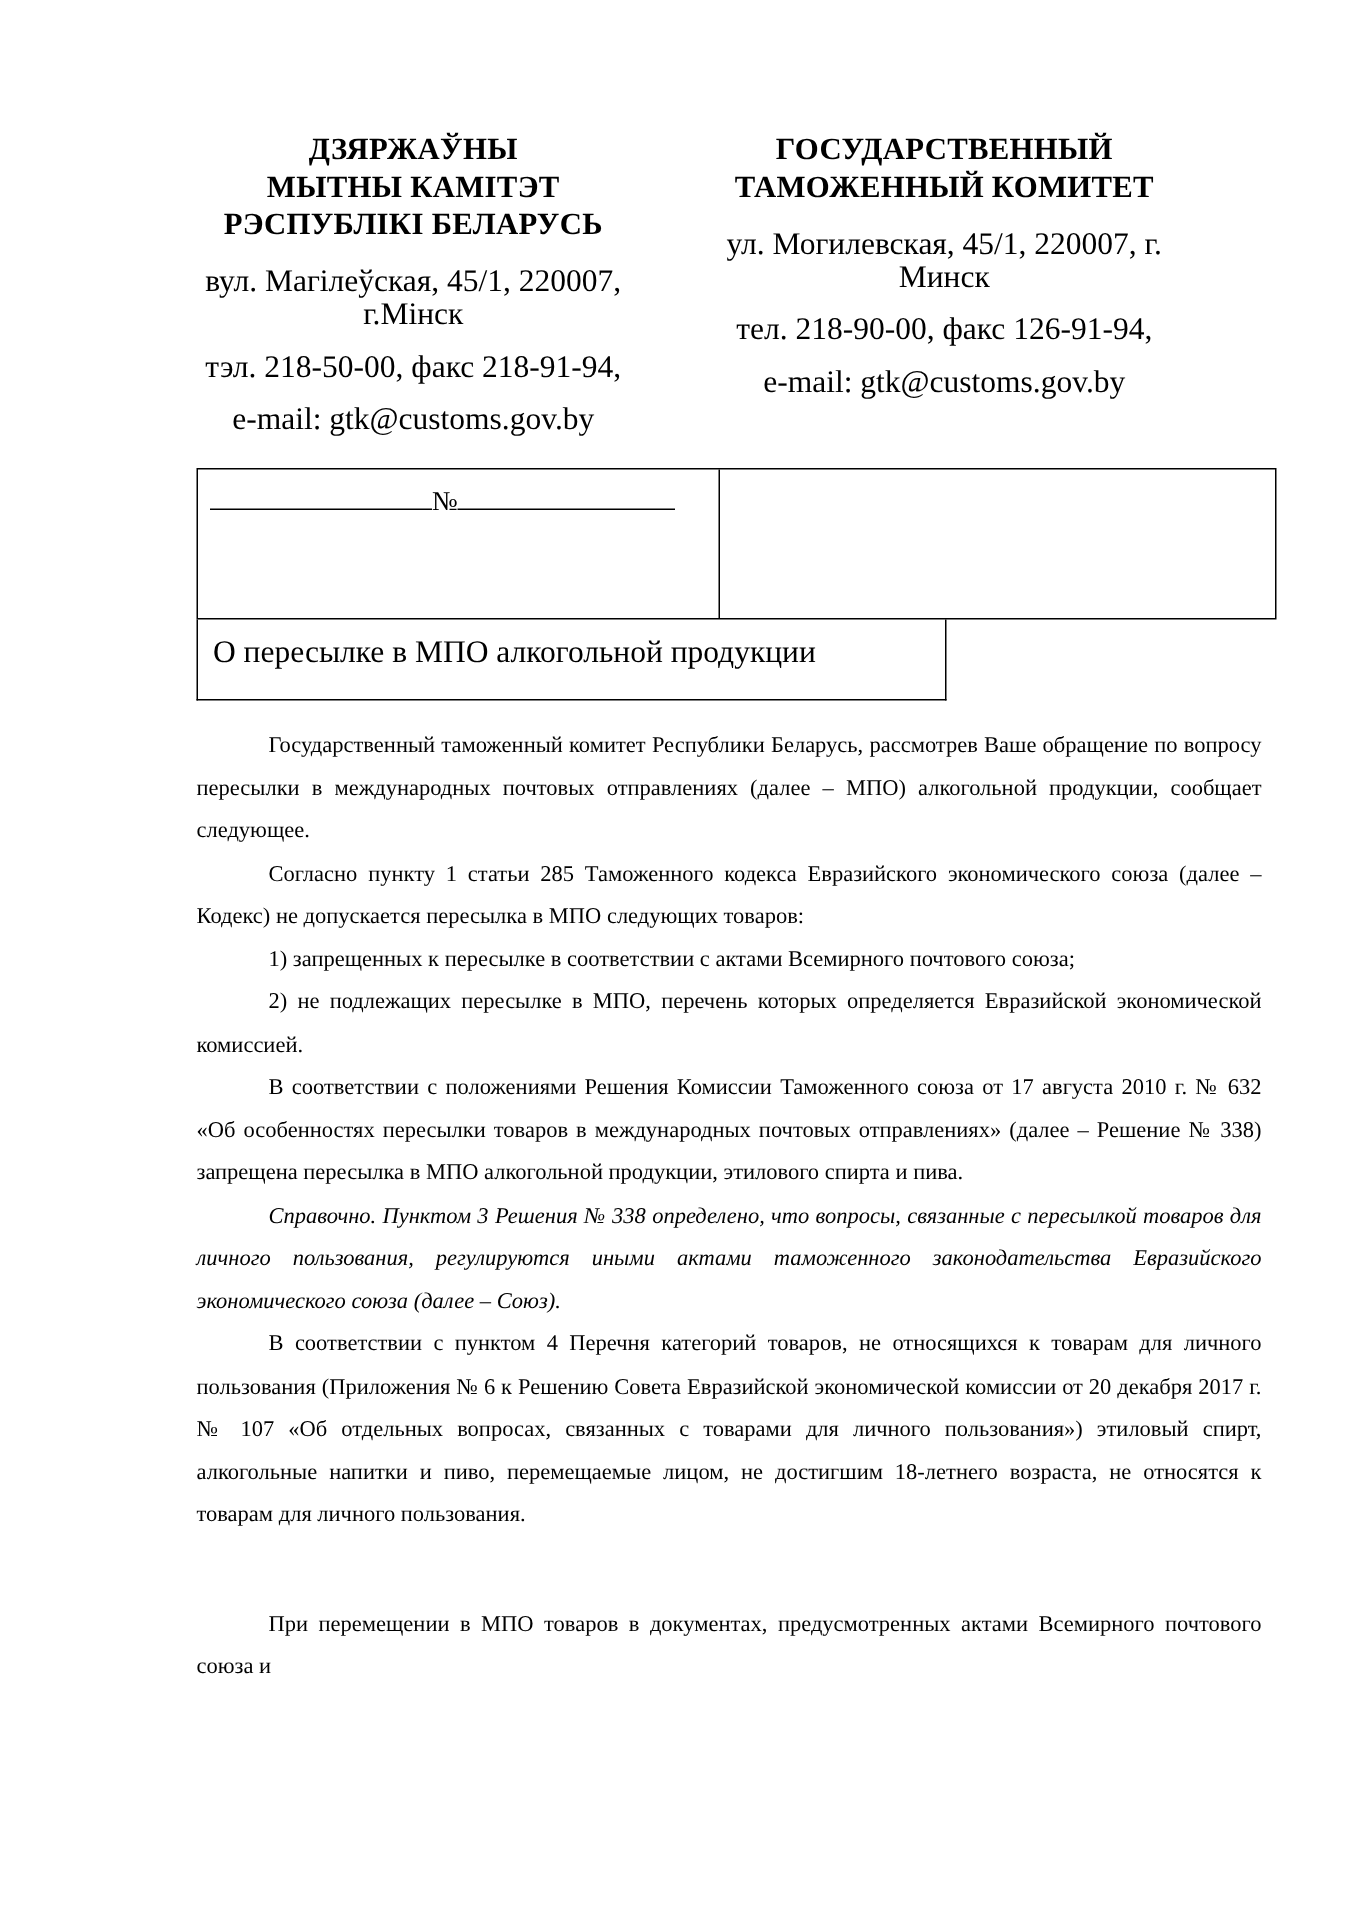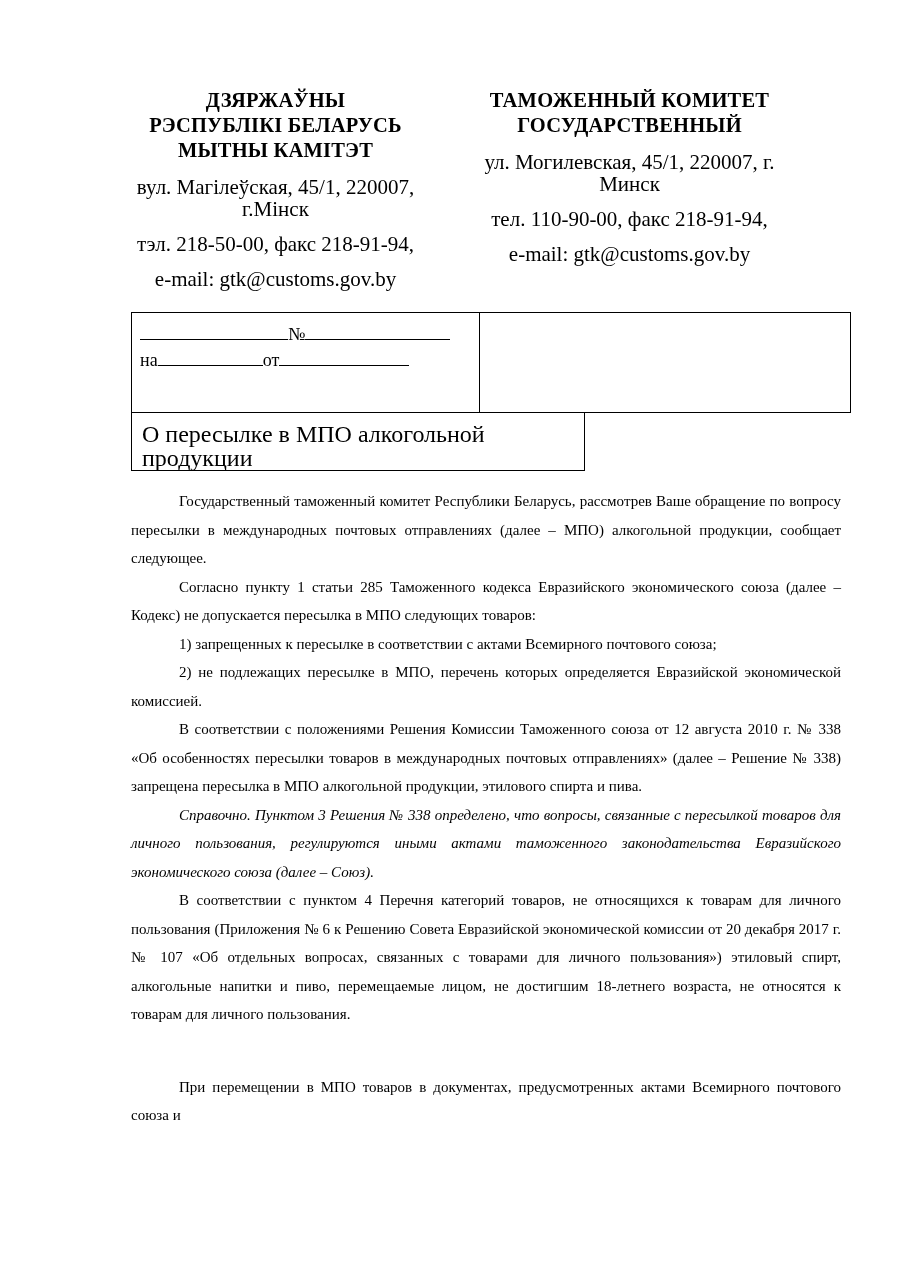--- a/index.html
+++ b/index.html
@@ -77,27 +77,27 @@
     height: 17px;
     vertical-align: baseline;
   }
   .u1 { width: 148px; }
   .u2 { width: 145px; }
   .u3 { width: 105px; }
   .u4 { width: 130px; }
 
   .subjbox {
     margin: 0 0 0 131px;
-    width: 454px;
+    width: 500px;
     min-height: 54px;
     border: 1px solid #000;
     border-top: none;
     box-sizing: border-box;
     padding: 9px 10px 0 10px;
-    font-size: 24px;
+    font-size: 21px;
     line-height: 24px;
   }
 
   
   .body-text {
     margin: 16px 64px 0 131px;
     font-size: 15px;
     line-height: 28.5px;
     text-align: justify;
   }
@@ -116,55 +116,52 @@
   }
 </style>
 </head>
 <body>
 
 <div class="page">
 
   <div class="letterhead">
     <div class="lh-col">
       <div class="lh-title">ДЗЯРЖАЎНЫ</div>
+      <div class="lh-title">МЫТНЫ  КАМІТЭТ</div>
       <div class="lh-title">РЭСПУБЛІКІ БЕЛАРУСЬ</div>
-      <div class="lh-title">МЫТНЫ  КАМІТЭТ</div>
       <div class="lh-sub">вул. Магілеўская, 45/1, 220007, г.Мінск</div>
       <div class="lh-sub">тэл.  218-50-00,  факс 218-91-94,</div>
       <div class="lh-sub">e-mail: gtk@customs.gov.by</div>
     </div>
     <div class="lh-col">
+      <div class="lh-title">ГОСУДАРСТВЕННЫЙ</div>
       <div class="lh-title">ТАМОЖЕННЫЙ КОМИТЕТ</div>
-      <div class="lh-title">ГОСУДАРСТВЕННЫЙ</div>
       <div class="lh-sub">ул. Могилевская, 45/1, 220007, г. Минск</div>
-      <div class="lh-sub">тел.  110-90-00,  факс 218-91-94,</div>
+      <div class="lh-sub">тел.  218-90-00,  факс 126-91-94,</div>
       <div class="lh-sub">e-mail: gtk@customs.gov.by</div>
     </div>
   </div>
 
   <div class="refbox">
     <div class="refbox-left">
       <div class="ref-line">
         <span class="ul-fill u1"></span><span>№</span><span class="ul-fill u2"></span>
-      </div>
-      <div class="ref-line">
-        <span>на</span><span class="ul-fill u3"></span><span>от</span><span class="ul-fill u4"></span>
       </div>
     </div>
     <div class="refbox-right"></div>
   </div>
 
   <div class="subjbox">
     <span>О пересылке в МПО алкогольной продукции</span>
   </div>
 
   <div class="body-text">
     <p>Государственный таможенный комитет Республики Беларусь, рассмотрев Ваше обращение по вопросу пересылки в международных почтовых отправлениях (далее – МПО) алкогольной продукции, сообщает следующее.</p>
     <p>Согласно пункту 1 статьи 285 Таможенного кодекса Евразийского экономического союза (далее – Кодекс) не допускается пересылка в МПО следующих товаров:</p>
     <p>1) запрещенных к пересылке в соответствии с актами Всемирного почтового союза;</p>
     <p>2) не подлежащих пересылке в МПО, перечень которых определяется Евразийской экономической комиссией.</p>
-    <p>В соответствии с положениями Решения Комиссии Таможенного союза от 12 августа 2010 г. № 338 «Об особенностях пересылки товаров в международных почтовых отправлениях» (далее – Решение № 338) запрещена пересылка в МПО алкогольной продукции, этилового спирта и пива.</p>
+    <p>В соответствии с положениями Решения Комиссии Таможенного союза от 17 августа 2010 г. № 632 «Об особенностях пересылки товаров в международных почтовых отправлениях» (далее – Решение № 338) запрещена пересылка в МПО алкогольной продукции, этилового спирта и пива.</p>
     <p class="italic">Справочно. Пунктом 3 Решения № 338 определено, что вопросы, связанные с пересылкой товаров для личного пользования, регулируются иными актами таможенного законодательства Евразийского экономического союза (далее – Союз).</p>
     <p>В соответствии с пунктом 4 Перечня категорий товаров, не относящихся к товарам для личного пользования (Приложения № 6 к Решению Совета Евразийской экономической комиссии от 20 декабря 2017 г. № 107 «Об отдельных вопросах, связанных с товарами для личного пользования») этиловый спирт, алкогольные напитки и пиво, перемещаемые лицом, не достигшим 18-летнего возраста, не относятся к товарам для личного пользования.</p>
     <p class="last">При перемещении в МПО товаров в документах, предусмотренных актами Всемирного почтового союза и</p>
   </div>
 
 </div>
 
 </body></html>

